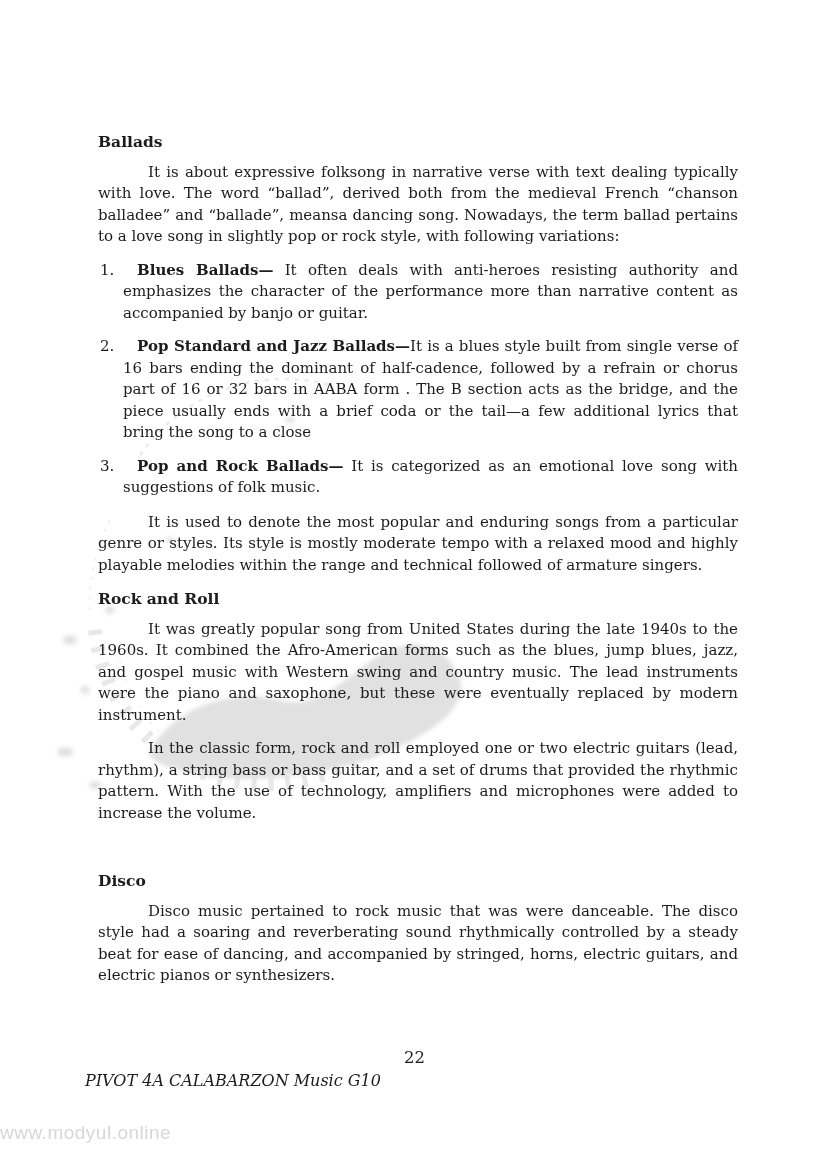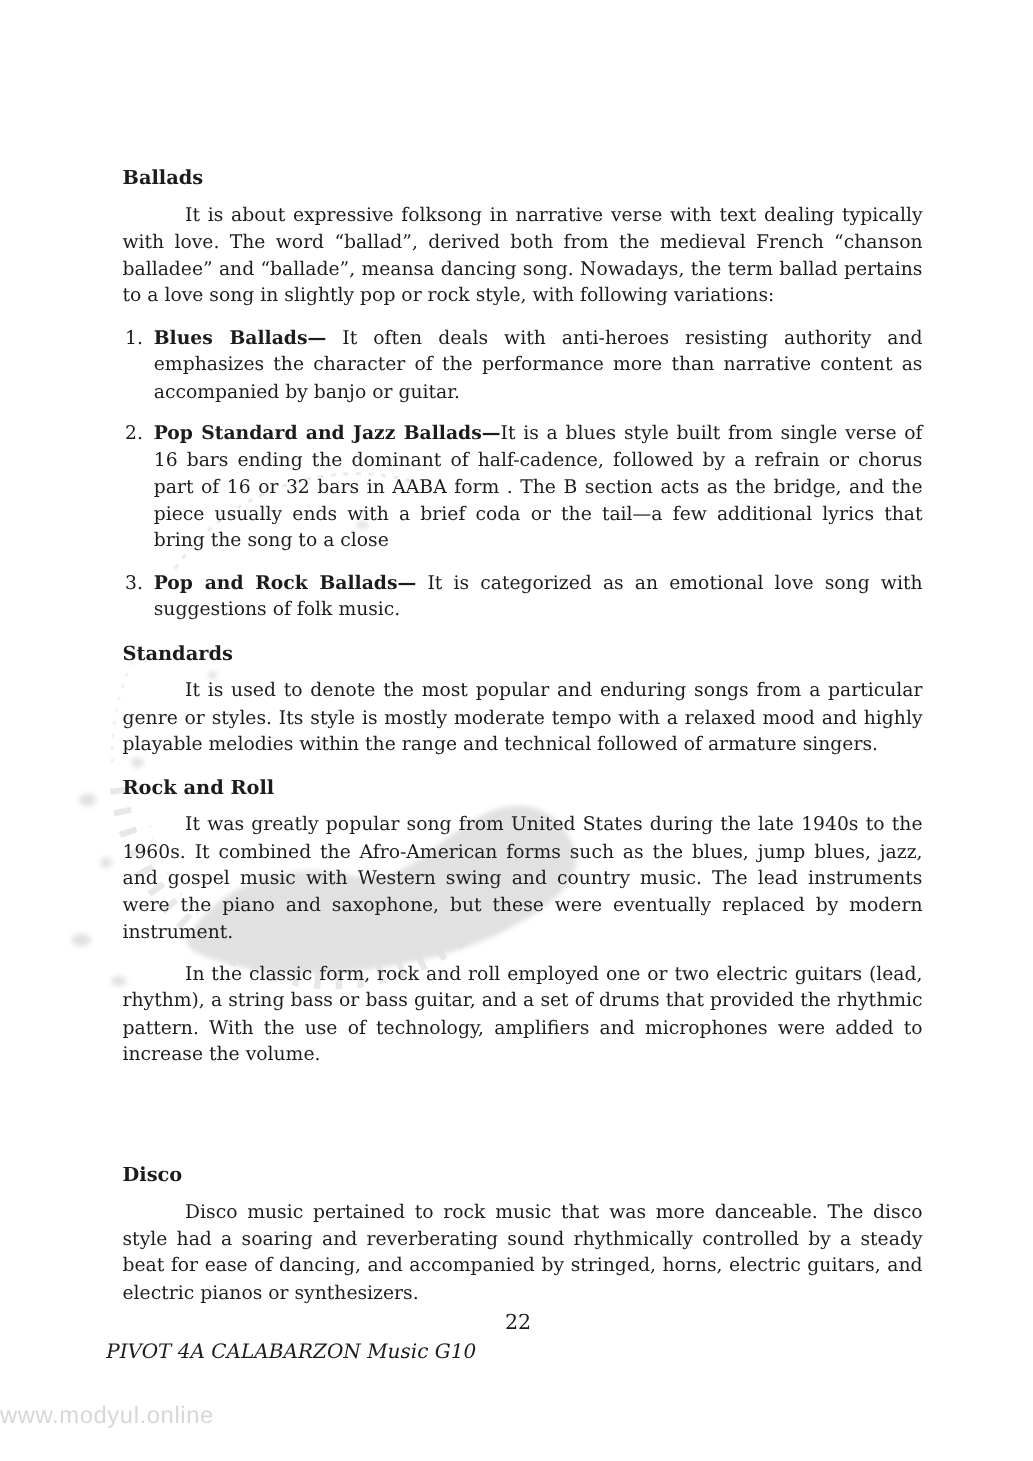--- a/index.html
+++ b/index.html
@@ -33,22 +33,22 @@
   .vars{
     list-style:none;margin:0 0 13px 0;padding:0;
   }
   .vars li{
     position:relative;
     padding-left:25px;
     margin-bottom:12px;
     text-align:justify;
   }
   .vars .num{position:absolute;left:2px;top:0;}
-  .vars .ttl{font-weight:bold;}
-  .gap-top{margin-top:74px;}
+  .vars .ttl{font-weight:bold;margin-left:14px;}
+  .gap-top{margin-top:46px;}
   .footer-left{
     position:absolute;left:85px;top:1071px;z-index:2;
     font-style:italic;font-size:16px;
   }
   .footer-page{
     position:absolute;left:404px;top:1048px;z-index:2;
     font-size:16.5px;
   }
   .site-watermark{
     position:absolute;left:0;right:0;top:1122px;z-index:2;
@@ -100,29 +100,28 @@
       <li>
         <span class="num">2.</span>
         <span class="ttl">Pop Standard and Jazz Ballads—</span><span>It is a blues style built from single verse of 16 bars ending the dominant of half-cadence, followed by a refrain or chorus part of 16 or 32 bars in AABA form . The B section acts as the bridge, and the piece usually ends with a brief coda or the tail—a few additional lyrics that bring the song to a close</span>
       </li>
       <li>
         <span class="num">3.</span>
         <span class="ttl">Pop and Rock Ballads—</span><span> It is categorized as an emotional love song with suggestions of folk music.</span>
       </li>
     </ol>
 
-    <div class="heading">Standards</div>
     <p class="para">It is used to denote the most popular and enduring songs from a particular genre or styles. Its style is mostly moderate tempo with a relaxed mood and highly playable melodies within the range and technical followed of armature singers.</p>
 
     <div class="heading">Rock and Roll</div>
     <p class="para">It was greatly popular song from United States during the late 1940s to the 1960s. It combined the Afro-American forms such as the blues, jump blues, jazz, and gospel music with Western swing and country music. The lead instruments were the piano and saxophone, but these were eventually replaced by modern instrument.</p>
     <p class="para">In the classic form, rock and roll employed one or two electric guitars (lead, rhythm), a string bass or bass guitar, and a set of drums that provided the rhythmic pattern. With the use of technology, amplifiers and microphones were added to increase the volume.</p>
 
     <div class="heading gap-top">Disco</div>
-    <p class="para">Disco music pertained to rock music that was more danceable. The disco style had a soaring and reverberating sound rhythmically controlled by a steady beat for ease of dancing, and accompanied by stringed, horns, electric guitars, and electric pianos or synthesizers.</p>
+    <p class="para">Disco music pertained to rock music that was were danceable. The disco style had a soaring and reverberating sound rhythmically controlled by a steady beat for ease of dancing, and accompanied by stringed, horns, electric guitars, and electric pianos or synthesizers.</p>
 
   </div>
 
   <span class="footer-left">PIVOT 4A CALABARZON Music G10</span>
   <span class="footer-page">22</span>
 
   <div class="site-watermark">www.modyul.online</div>
 
 </div>
 

